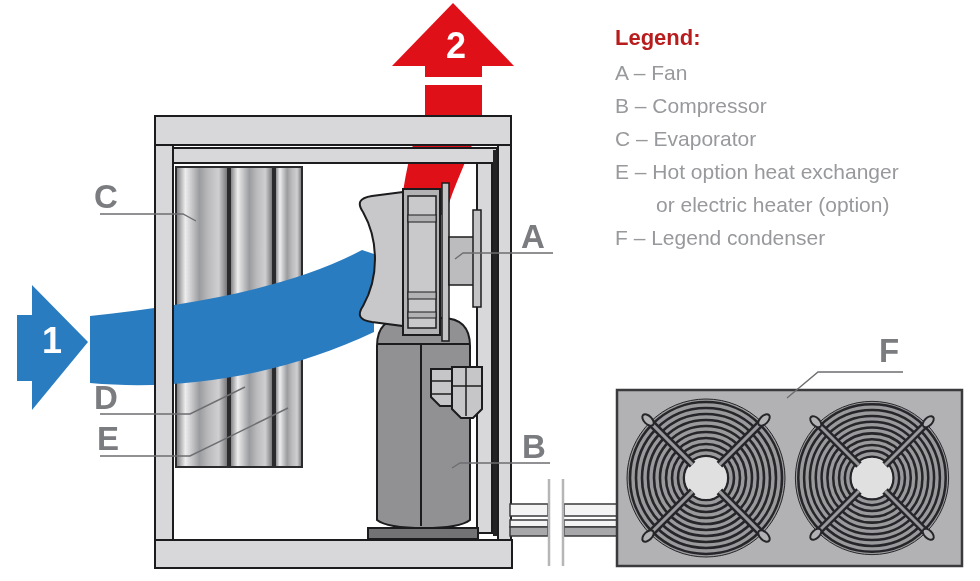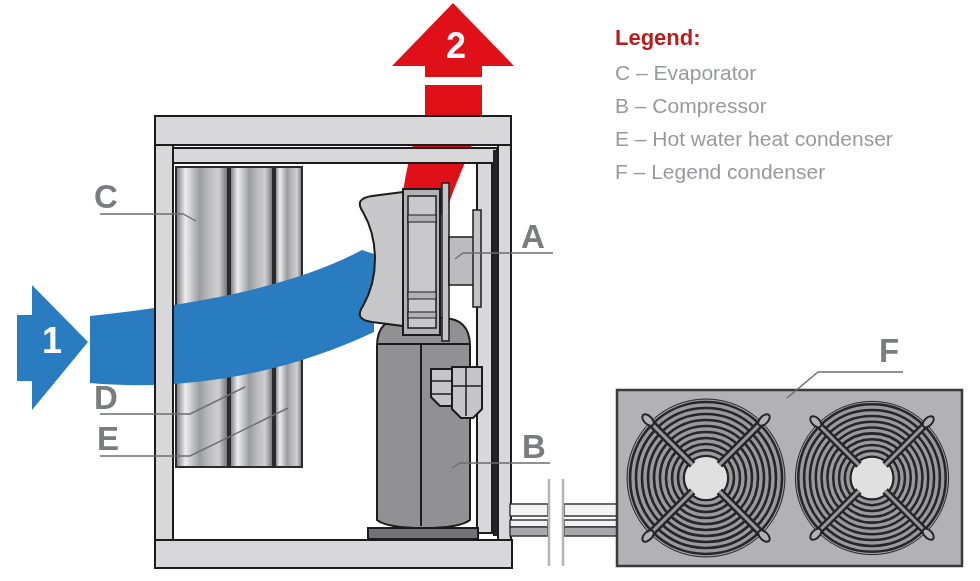--- a/index.html
+++ b/index.html
@@ -154,19 +154,21 @@
 
   <div class="part-label" style="left:94px;top:180px;">C</div>
   <div class="part-label" style="left:94px;top:381px;">D</div>
   <div class="part-label" style="left:97px;top:422px;">E</div>
   <div class="part-label" style="left:521px;top:220px;">A</div>
   <div class="part-label" style="left:522px;top:430px;">B</div>
   <div class="part-label" style="left:879px;top:334px;">F</div>
 
   <div class="legend">
     <div class="legend-title">Legend:</div>
+    <div class="legend-item">A – Fan</div>
+    <div class="legend-item">B – Compressor</div>
     <div class="legend-item">C – Evaporator</div>
-    <div class="legend-item">B – Compressor</div>
-    <div class="legend-item">E – Hot water heat condenser</div>
+    <div class="legend-item">E – Hot option heat exchanger</div>
+    <div class="legend-item indent">or electric heater (option)</div>
     <div class="legend-item">F – Legend condenser</div>
   </div>
 
 </div>
 
 </body></html>

